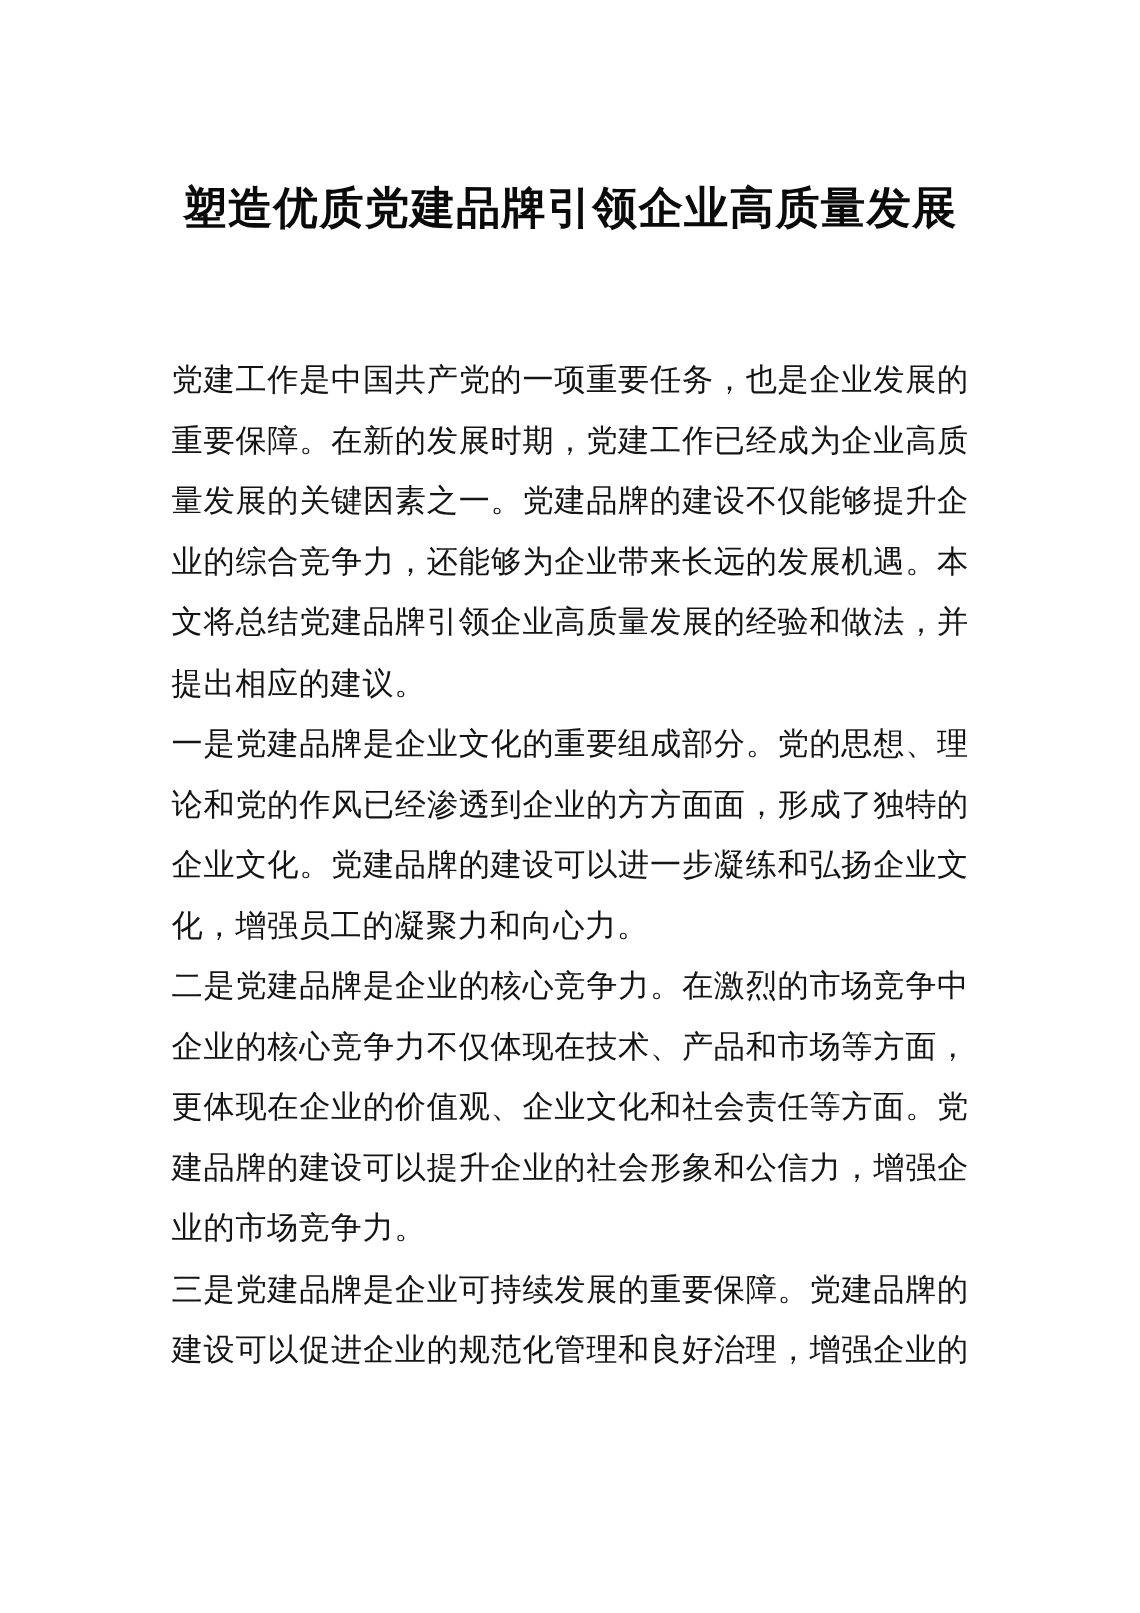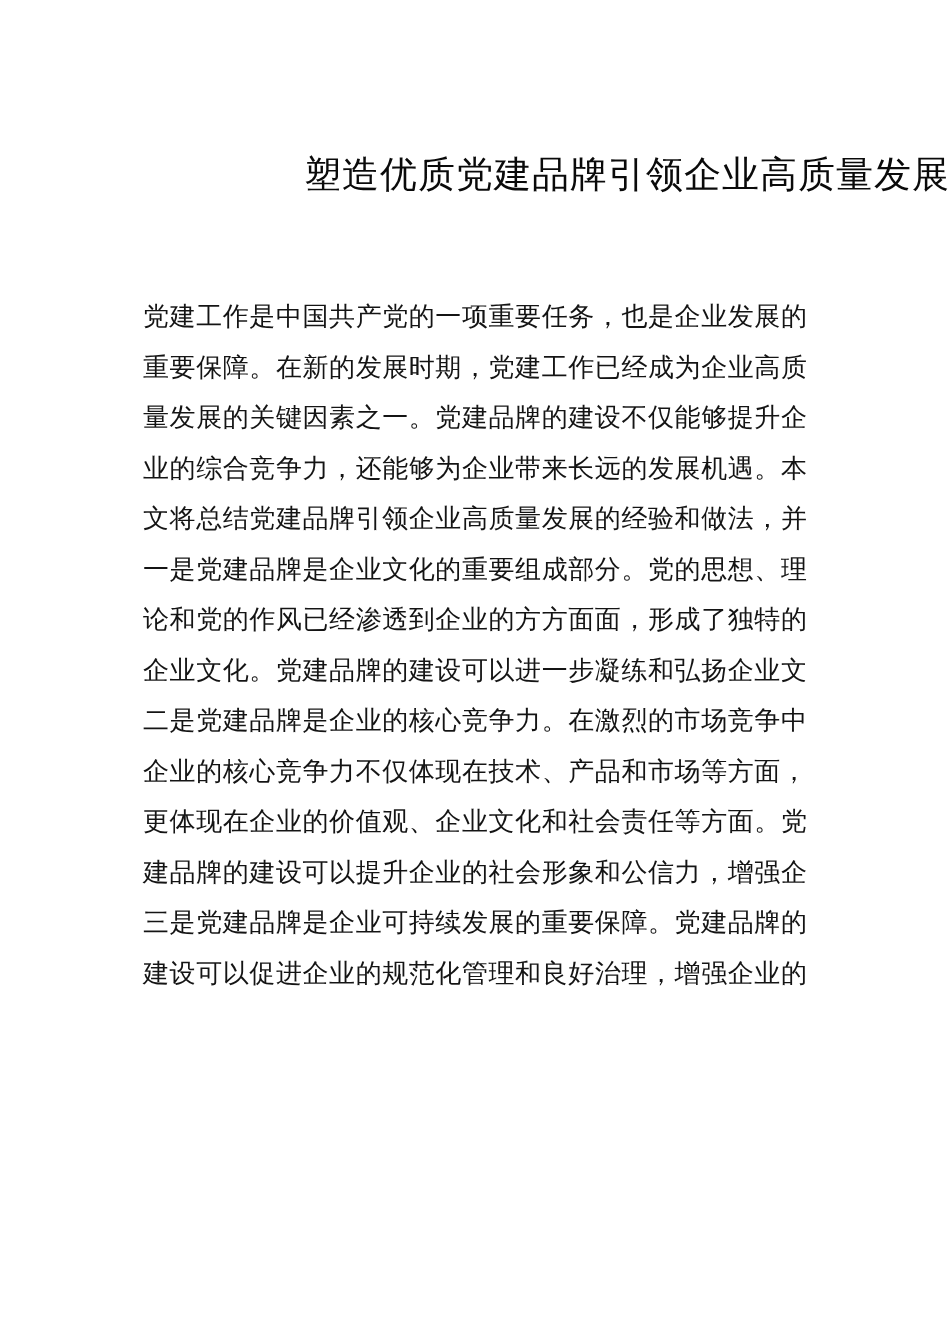--- a/index.html
+++ b/index.html
@@ -13,23 +13,23 @@
     height: 1344px;
     margin: 0 auto;
     background: #ffffff;
     color: #141414;
     overflow: hidden;
     padding-top: 145px;
   }
   .doc-title {
     height: 60px;
     line-height: 60px;
-    text-align: right;
+    text-align: center;
     font-size: 37px;
-    font-weight: normal;
+    font-weight: bold;
     letter-spacing: 1px;
     color: #0a0a0a;
     white-space: nowrap;
   }
   .doc-body {
     margin-top: 87px;
     margin-left: 143px;
     width: 664px;
   }
   .doc-line {
@@ -185,20 +185,21 @@
         <span>展</span>
         <span>的</span>
         <span>经</span>
         <span>验</span>
         <span>和</span>
         <span>做</span>
         <span>法</span>
         <span>，</span>
         <span>并</span>
       </div>
+      <div class="doc-line">提出相应的建议。</div>
       <div class="doc-line justify">
         <span>一</span>
         <span>是</span>
         <span>党</span>
         <span>建</span>
         <span>品</span>
         <span>牌</span>
         <span>是</span>
         <span>企</span>
         <span>业</span>
@@ -266,20 +267,21 @@
         <span>步</span>
         <span>凝</span>
         <span>练</span>
         <span>和</span>
         <span>弘</span>
         <span>扬</span>
         <span>企</span>
         <span>业</span>
         <span>文</span>
       </div>
+      <div class="doc-line">化，增强员工的凝聚力和向心力。</div>
       <div class="doc-line justify">
         <span>二</span>
         <span>是</span>
         <span>党</span>
         <span>建</span>
         <span>品</span>
         <span>牌</span>
         <span>是</span>
         <span>企</span>
         <span>业</span>
@@ -374,20 +376,21 @@
         <span>象</span>
         <span>和</span>
         <span>公</span>
         <span>信</span>
         <span>力</span>
         <span>，</span>
         <span>增</span>
         <span>强</span>
         <span>企</span>
       </div>
+      <div class="doc-line">业的市场竞争力。</div>
       <div class="doc-line justify">
         <span>三</span>
         <span>是</span>
         <span>党</span>
         <span>建</span>
         <span>品</span>
         <span>牌</span>
         <span>是</span>
         <span>企</span>
         <span>业</span>

